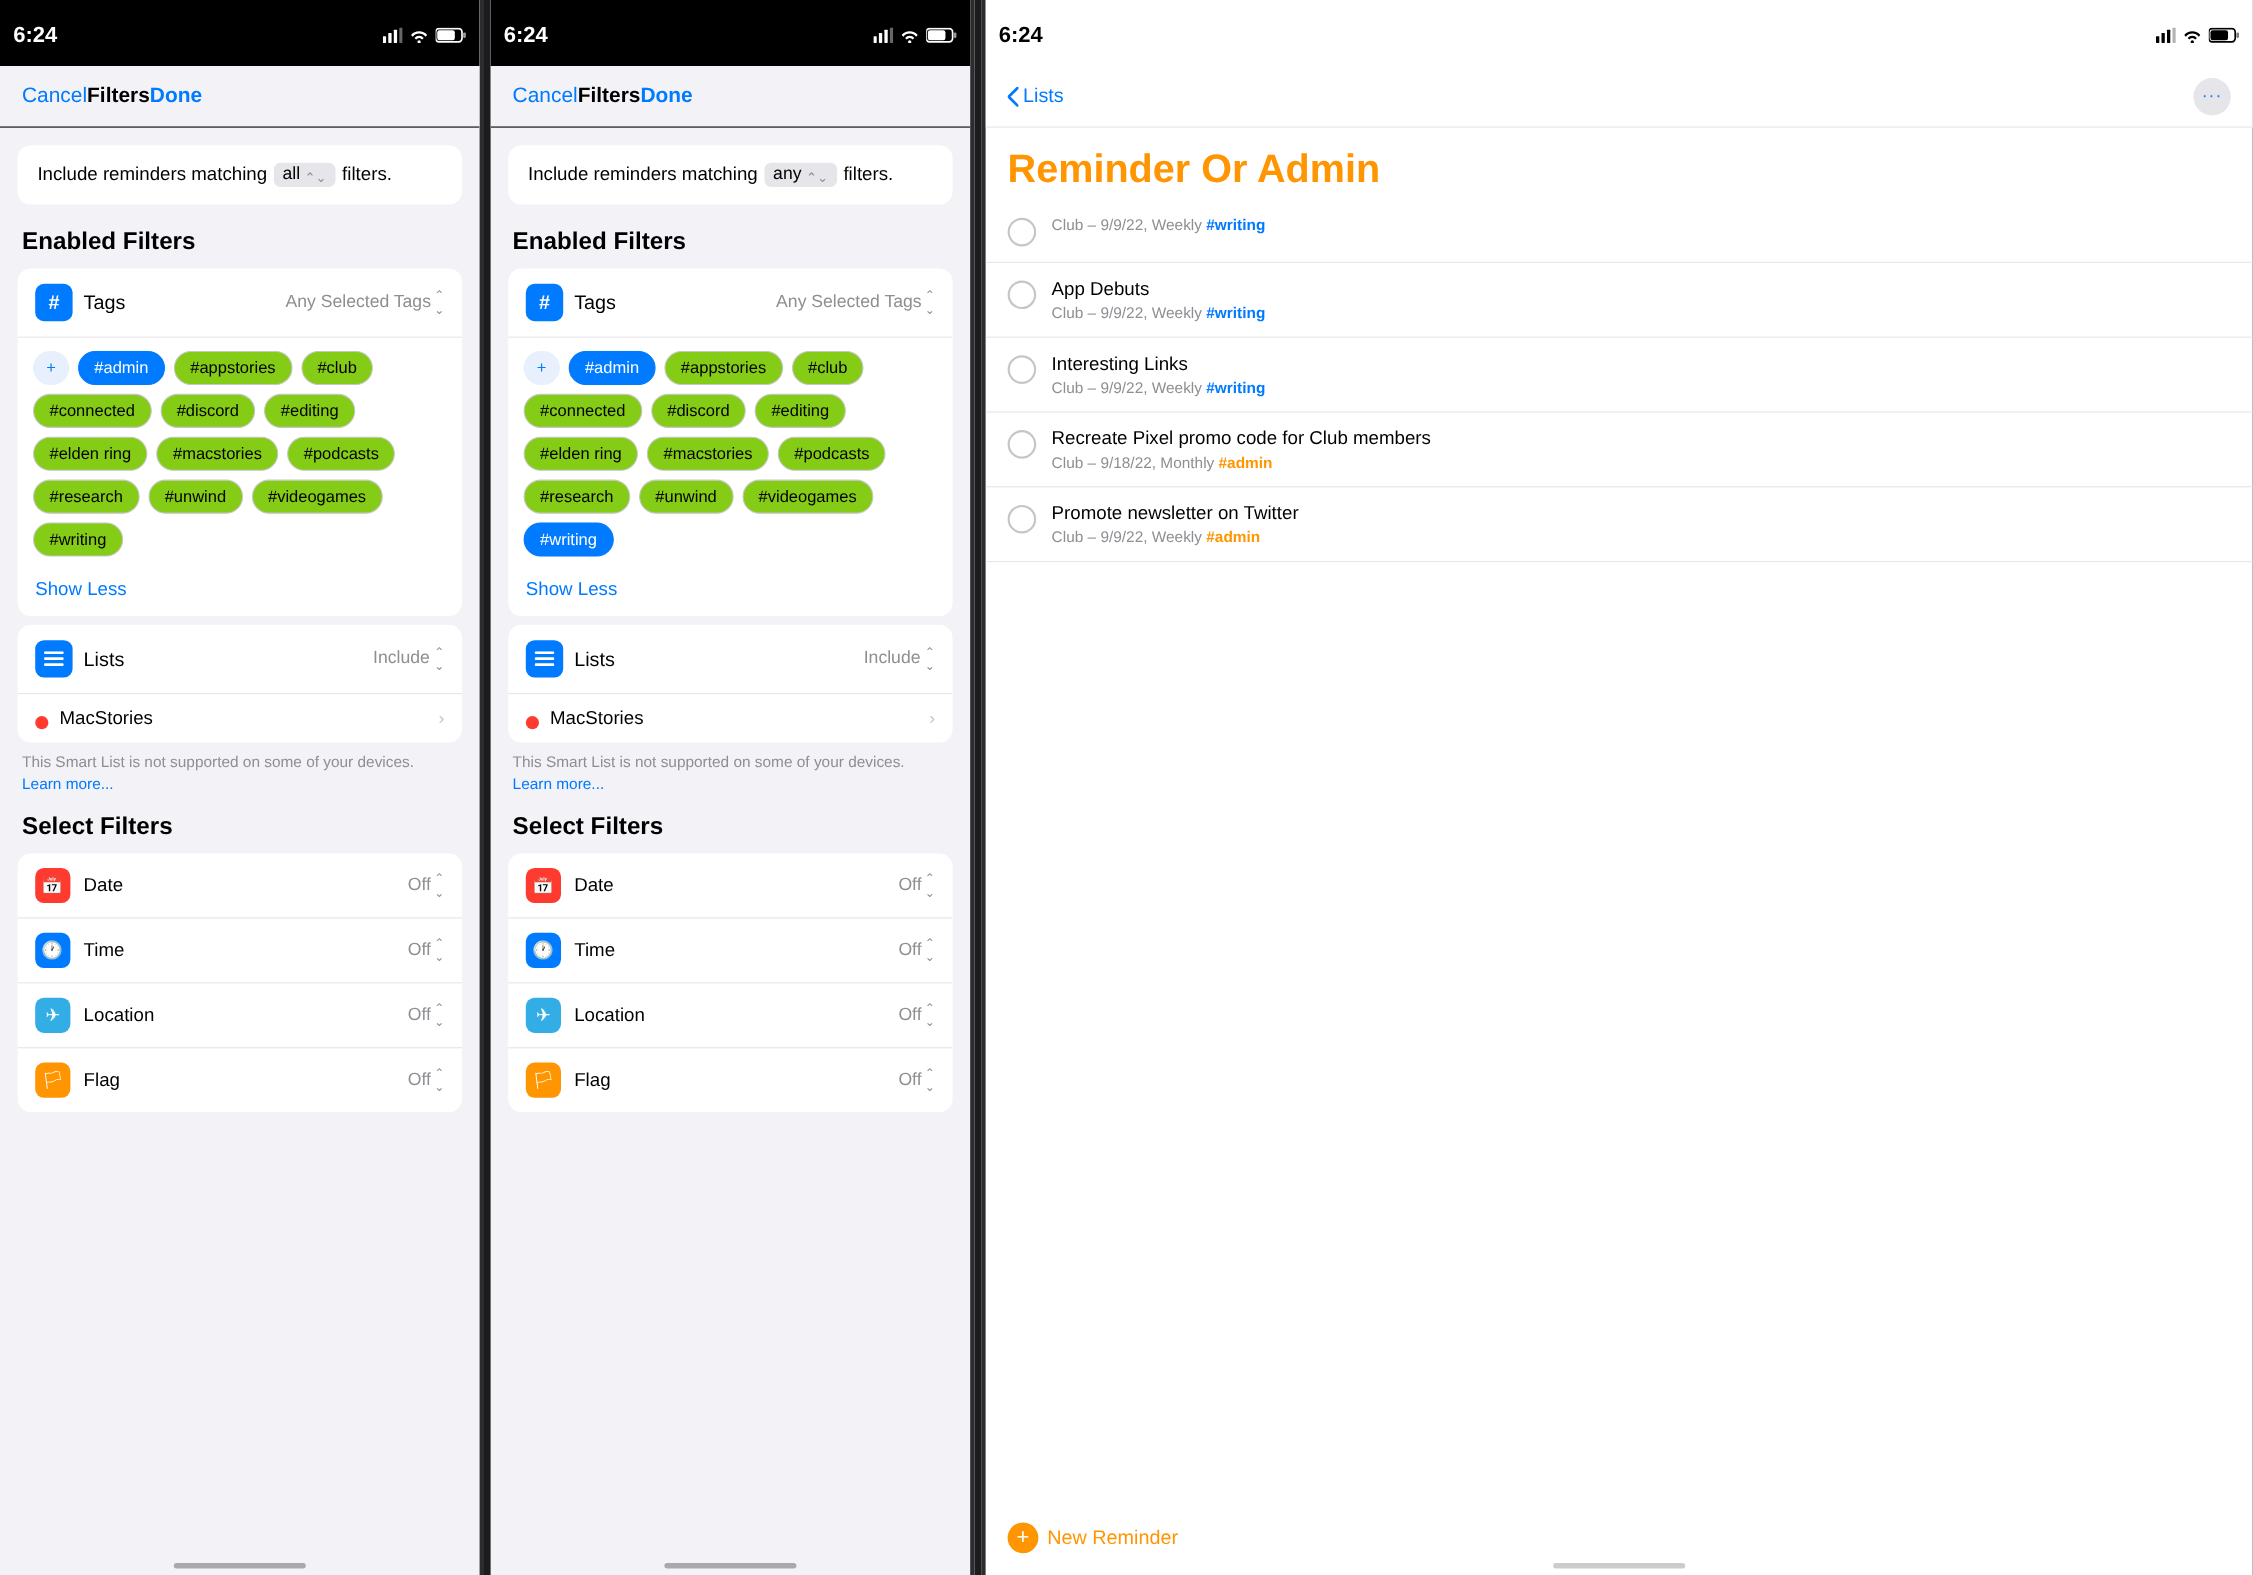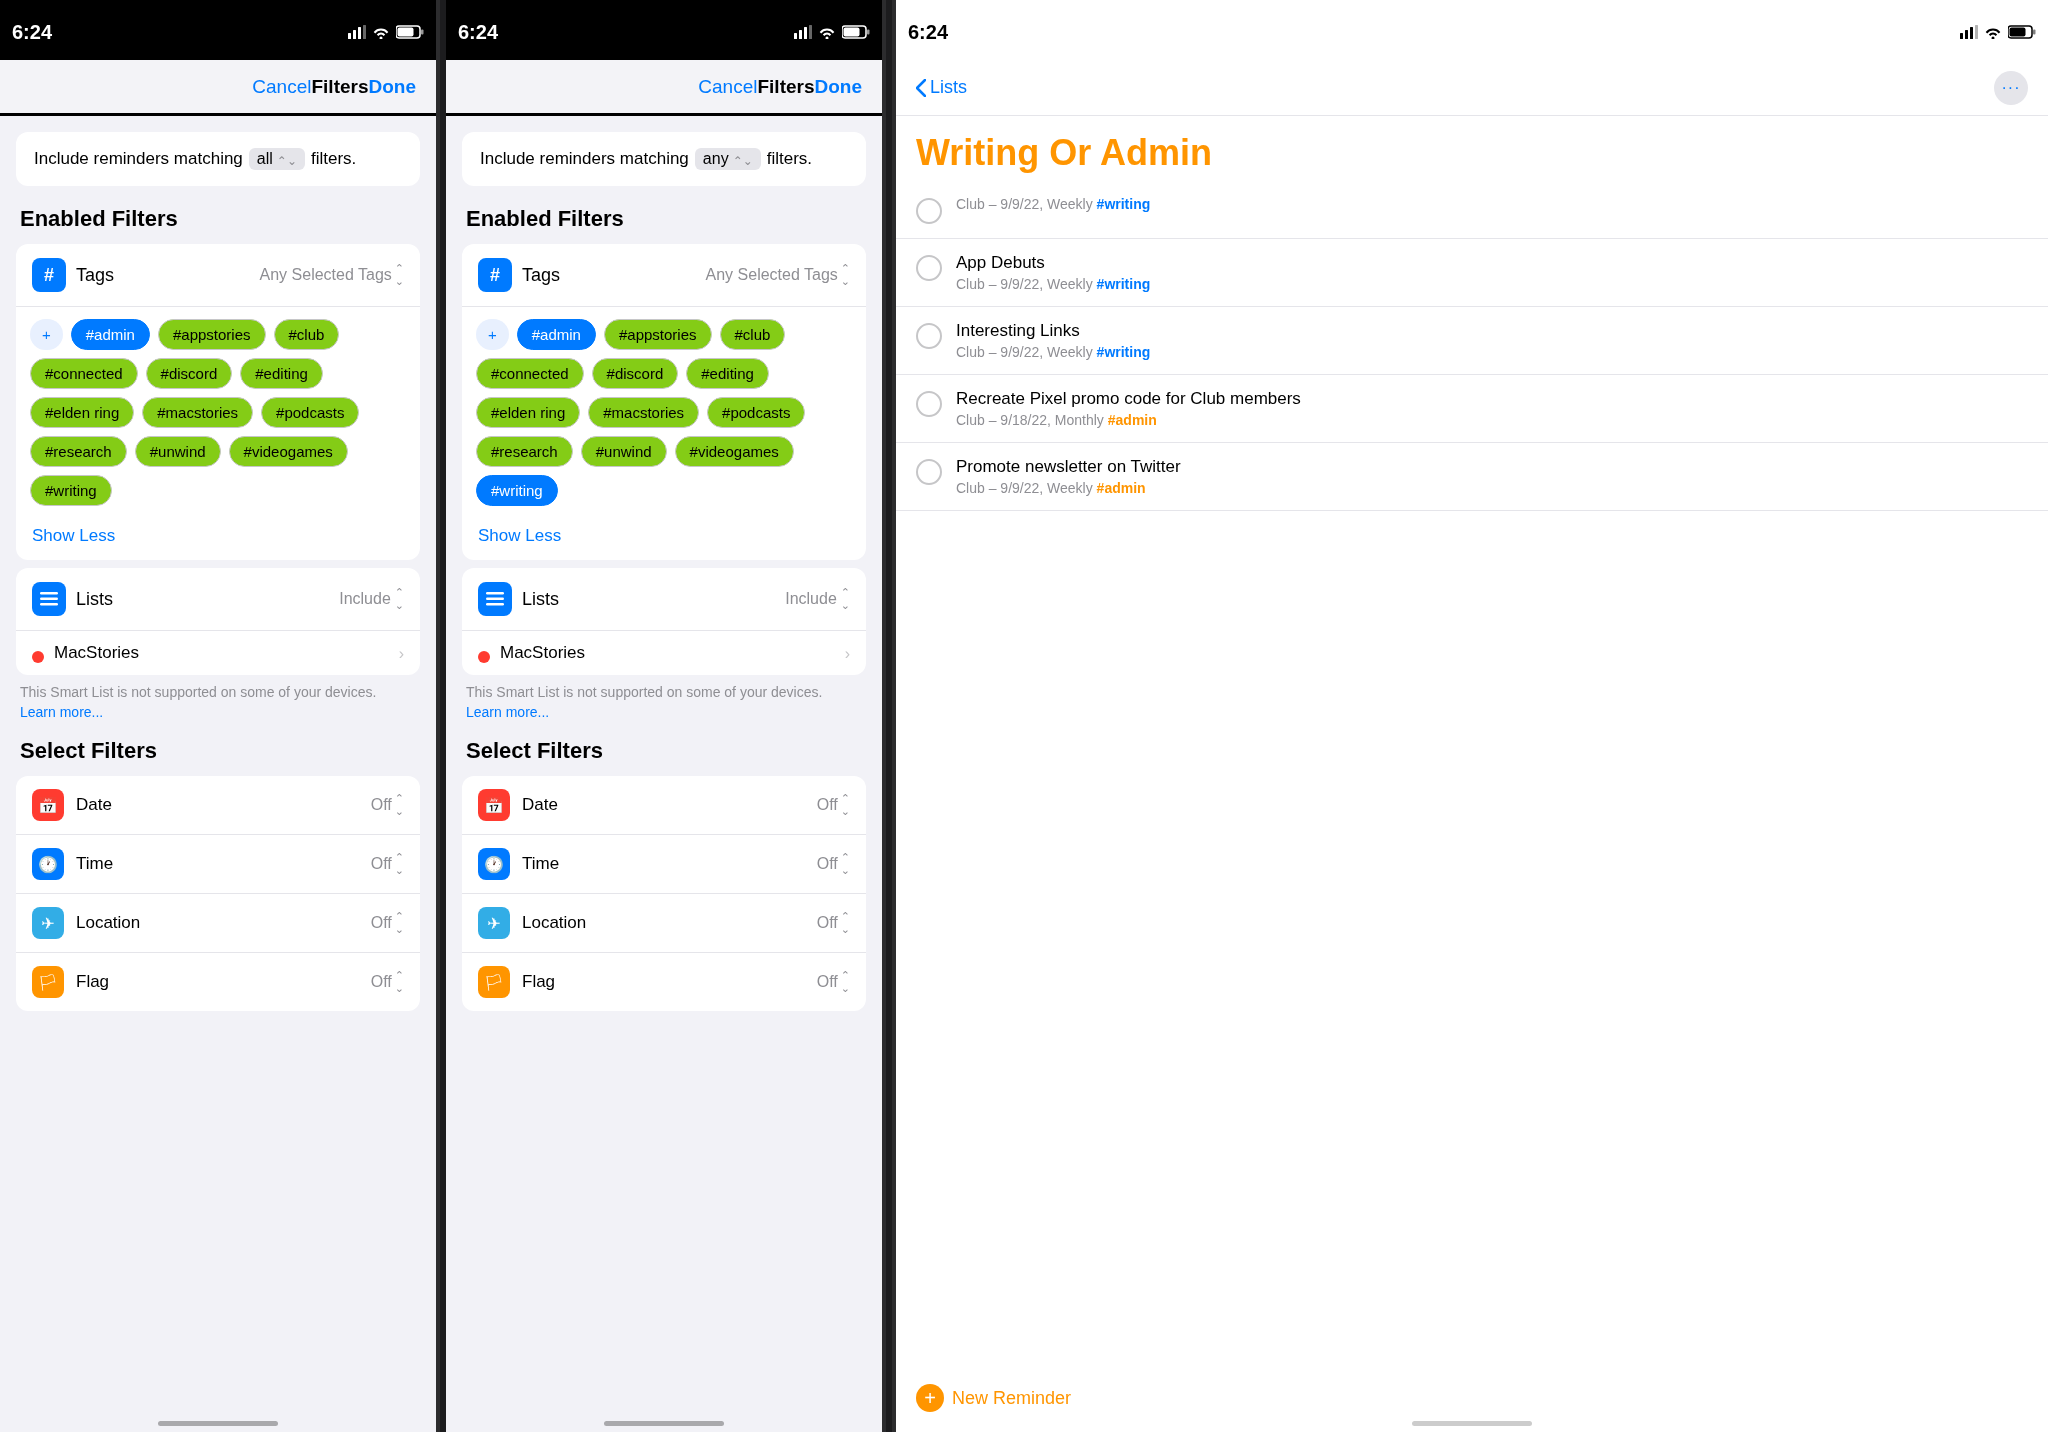--- a/index.html
+++ b/index.html
@@ -55,25 +55,25 @@
     .status-bar-icons {
       display: flex;
       align-items: center;
       gap: 6px;
       font-size: 14px;
     }
 
     
     .nav-bar {
       background: rgba(242,242,247,0.95);
-      border-bottom: 3px solid #000000;
+      border-bottom: 1px solid #000000;
       height: 56px;
       display: flex;
       align-items: center;
-      justify-content: flex-end;
+      justify-content: flex-start;
       padding: 0 20px;
     }
     .nav-cancel {
       color: #007aff;
       font-size: 19px;
       cursor: pointer;
     }
     .nav-title {
       font-size: 19px;
       font-weight: 600;
@@ -725,21 +725,21 @@
         <svg width="10" height="18" viewBox="0 0 10 18" fill="none" stroke="#007aff" stroke-width="2.5" stroke-linecap="round" stroke-linejoin="round">
           <path d="M9 1L1 9l8 8"></path>
         </svg>
         <span>Lists</span>
       </div>
       <div class="lists-more">
         <span style="color:#007aff;font-size:16px;letter-spacing:1px;">···</span>
       </div>
     </div>
 
-    <div class="list-title">Writing Or Admin</div>
+    <div class="list-title">Reminder Or Admin</div>
 
     <div>
       <div class="reminder-item">
         <div class="reminder-circle"></div>
         <div class="reminder-content">
           <div class="reminder-subtitle">
             <span>Club – 9/9/22, Weekly</span>
             <span class="reminder-tag writing">#writing</span>
           </div>
         </div>

